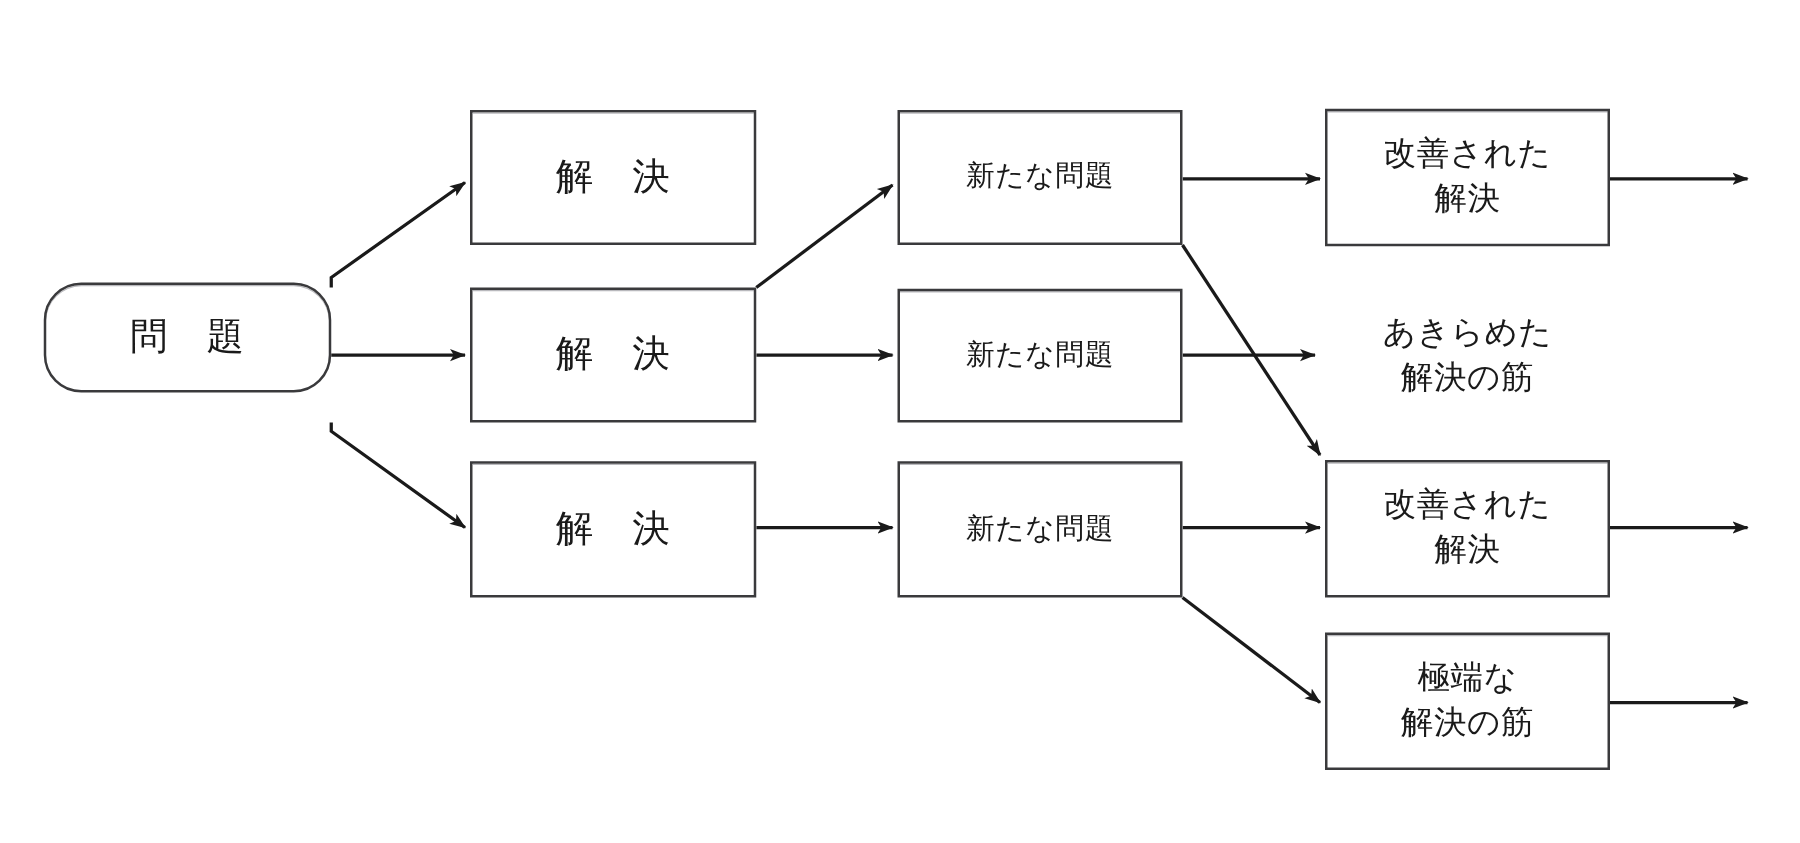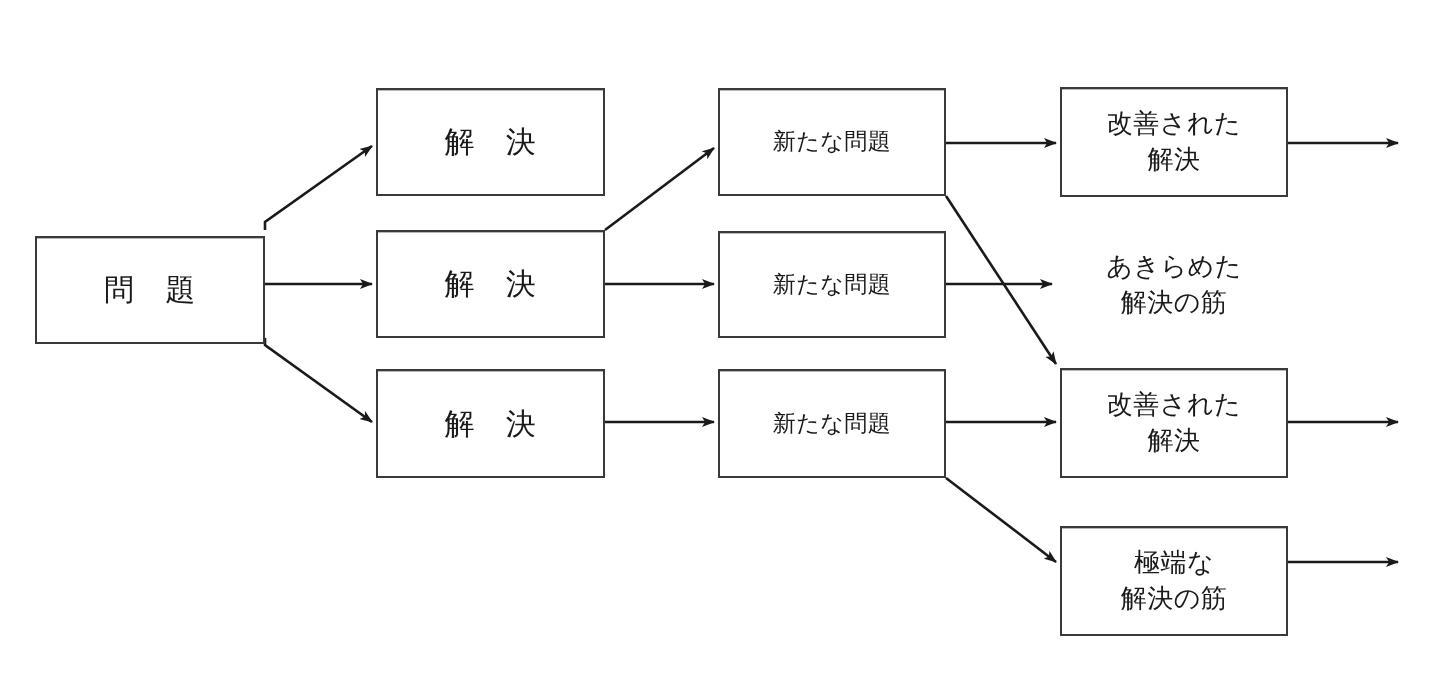--- a/index.html
+++ b/index.html
@@ -84,21 +84,21 @@
         <polyline points="946,196 1056,364" fill="none" stroke="#1a1a1a" stroke-width="2.6" marker-end="url(#arrowhead)"></polyline>
         <polyline points="946,284 1052,284" fill="none" stroke="#1a1a1a" stroke-width="2.6" marker-end="url(#arrowhead)"></polyline>
         <polyline points="946,422 1056,422" fill="none" stroke="#1a1a1a" stroke-width="2.6" marker-end="url(#arrowhead)"></polyline>
         <polyline points="946,478 1056,562" fill="none" stroke="#1a1a1a" stroke-width="2.6" marker-end="url(#arrowhead)"></polyline>
         <polyline points="1288,143 1398,143" fill="none" stroke="#1a1a1a" stroke-width="2.6" marker-end="url(#arrowhead)"></polyline>
         <polyline points="1288,422 1398,422" fill="none" stroke="#1a1a1a" stroke-width="2.6" marker-end="url(#arrowhead)"></polyline>
         <polyline points="1288,562 1398,562" fill="none" stroke="#1a1a1a" stroke-width="2.6" marker-end="url(#arrowhead)"></polyline>
       </g>
   </svg>
 
-  <div class="node boxed size-lg" style="left:35px; top:236px; width:230px; height:108px;">
+  <div class="node boxed size-lg" style="left:35px; top:226px; width:230px; height:88px;border-radius:30px;">
     <span class="node-label">問　題</span>
   </div>
 
   <div class="node boxed size-lg" style="left:376px; top:88px; width:229px; height:108px;">
     <span class="node-label">解　決</span>
   </div>
 
   <div class="node boxed size-lg" style="left:376px; top:230px; width:229px; height:108px;">
     <span class="node-label">解　決</span>
   </div>
@@ -127,18 +127,18 @@
   <div class="node plain size-sm" style="left:1060px; top:240px; width:228px; height:90px;">
     <span class="node-label">あきらめた
 解決の筋</span>
   </div>
 
   <div class="node boxed size-sm" style="left:1060px; top:368px; width:228px; height:110px;">
     <span class="node-label">改善された
 解決</span>
   </div>
 
-  <div class="node boxed size-sm" style="left:1060px; top:506px; width:228px; height:110px;margin-top:20px;">
+  <div class="node boxed size-sm" style="left:1060px; top:506px; width:228px; height:110px;">
     <span class="node-label">極端な
 解決の筋</span>
   </div>
 
 </div>
 
 </body></html>

